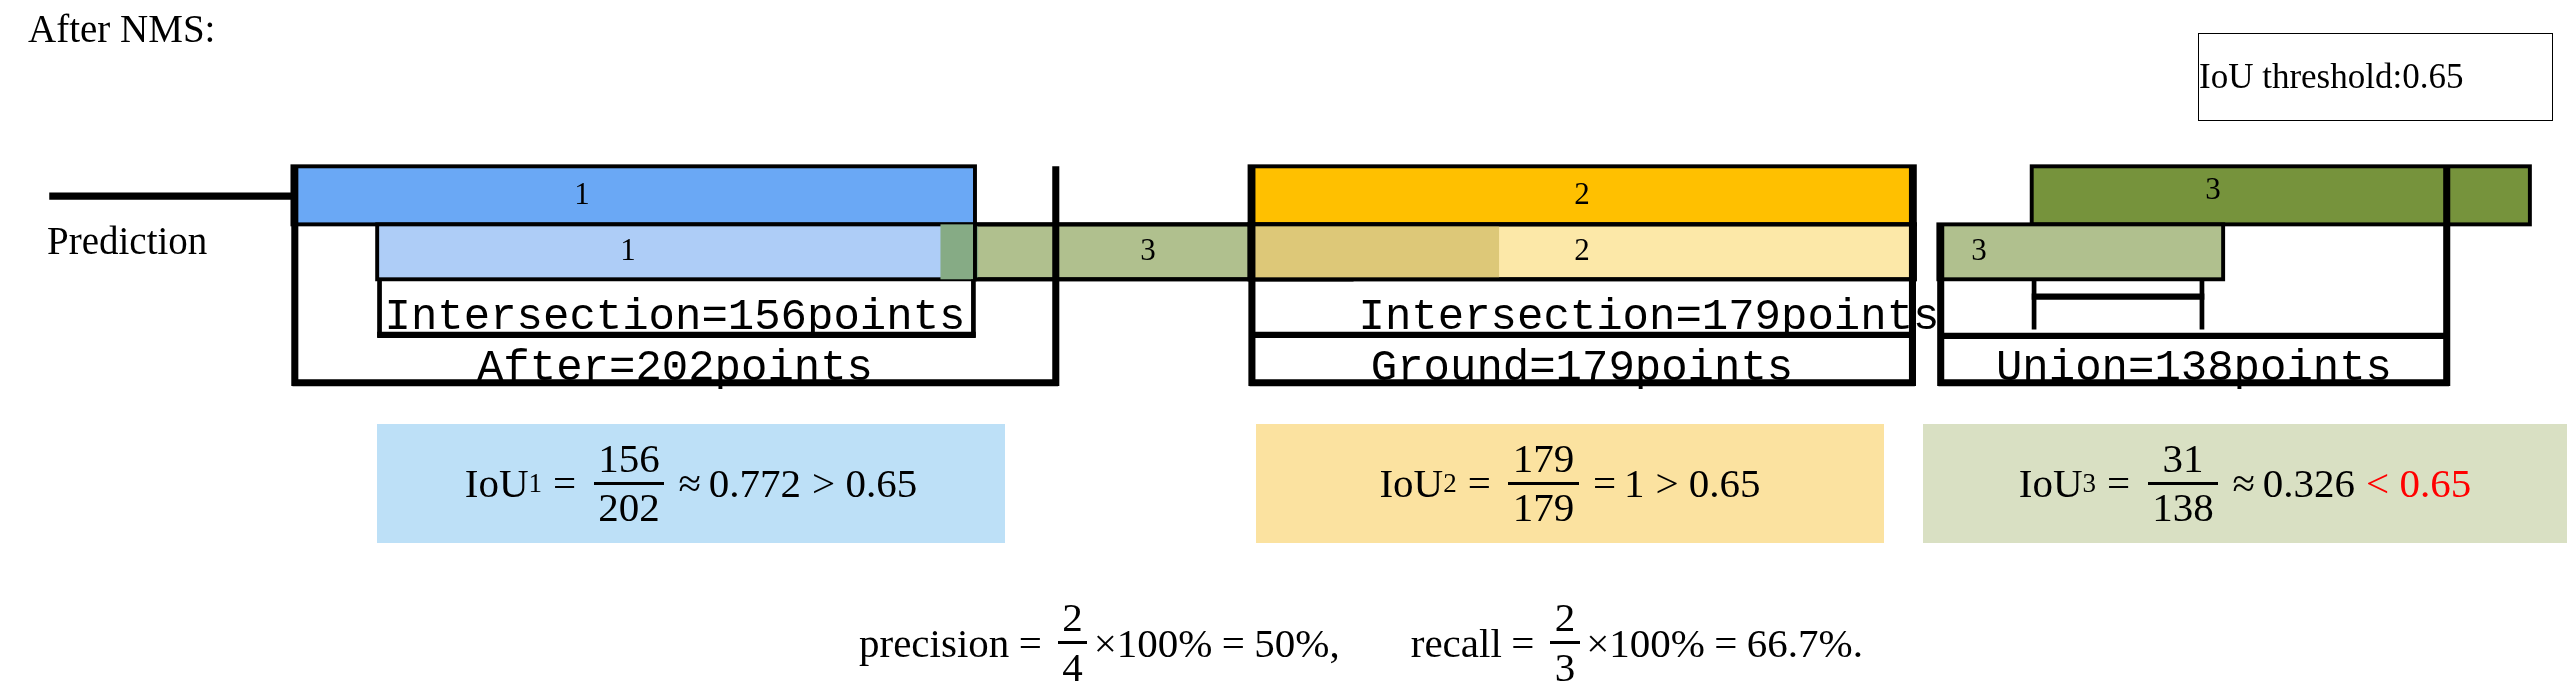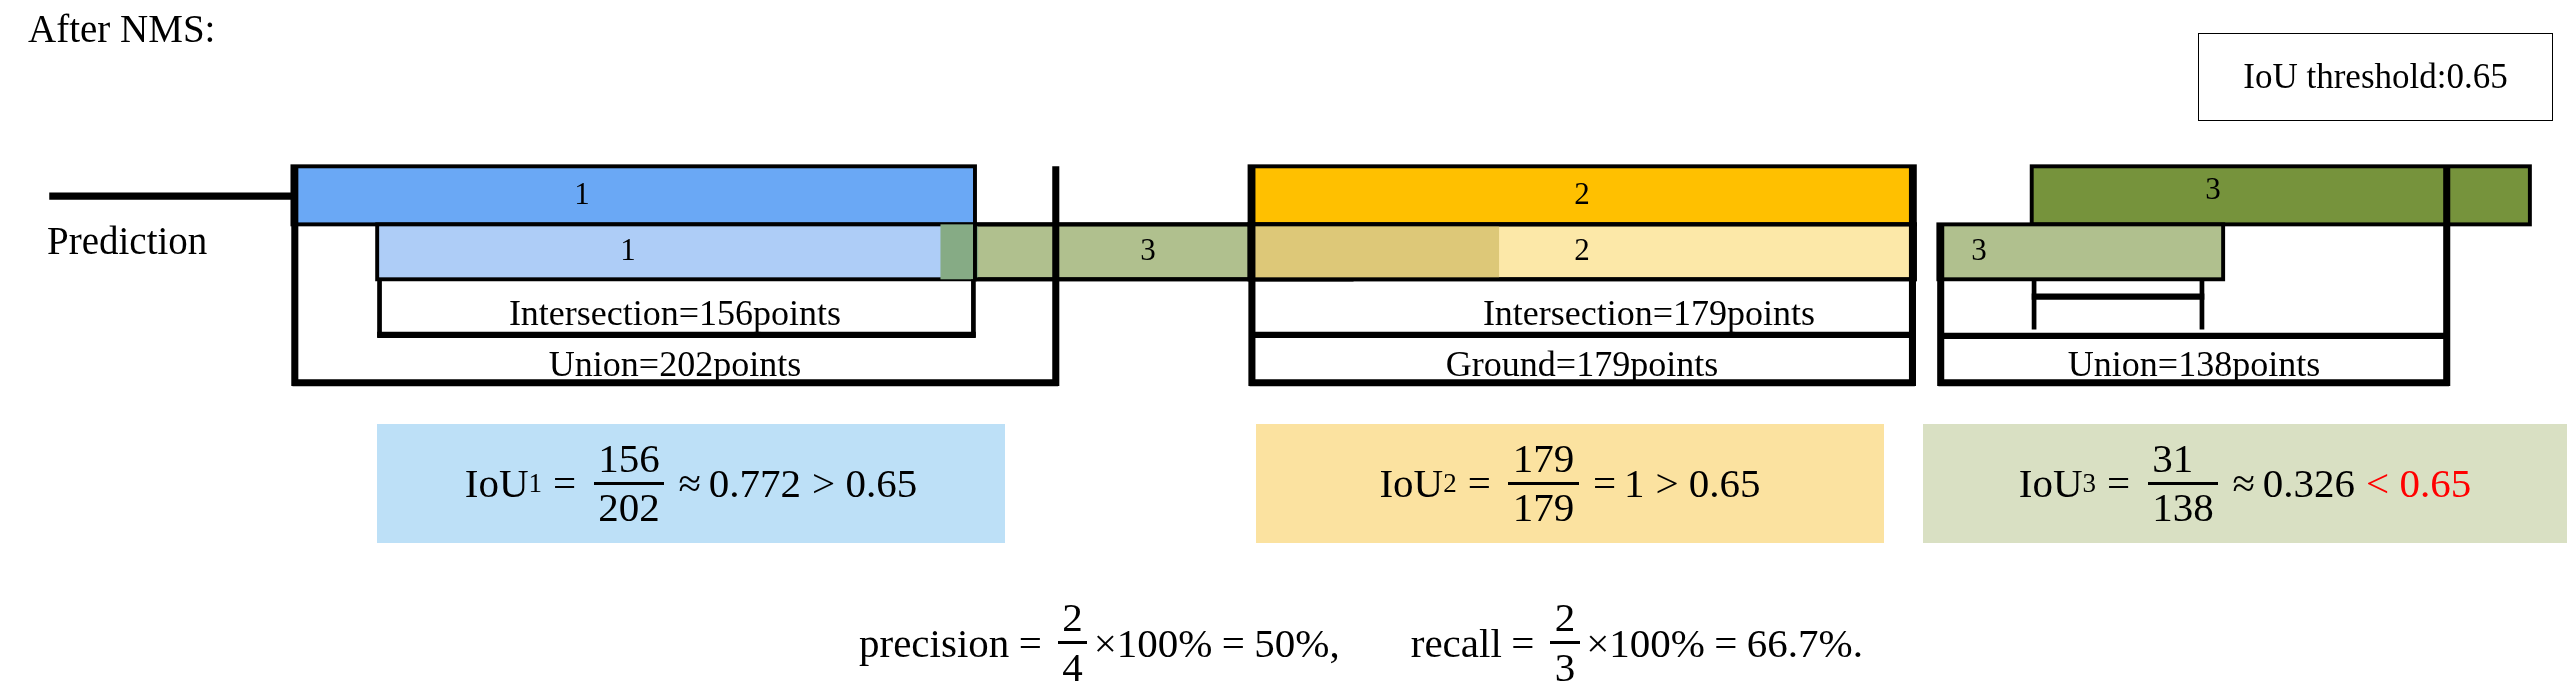--- a/index.html
+++ b/index.html
@@ -3,25 +3,25 @@
 <meta charset="utf-8">
 <style>
   html,body{margin:0;padding:0;background:#ffffff;}
   body{width:2576px;height:699px;font-family:"Liberation Serif","DejaVu Serif",serif;color:#000;}
   #stage{position:relative;width:2576px;height:699px;overflow:hidden;background:#fff;}
   svg{position:absolute;left:0;top:0;}
   .txt{position:absolute;white-space:nowrap;font-family:"Liberation Serif","DejaVu Serif",serif;color:#000;}
   .ttl{font-size:39px;}
   .axlbl{font-size:39px;}
   .barnum{font-size:31px;text-align:center;}
-  .ptslbl{font-size:36px;text-align:center;}
-  .thrbox{position:absolute;border:1.6px solid #000;background:#fff;display:flex;align-items:center;justify-content:center;font-size:35px;}
+  .ptslbl{font-size:44px;text-align:center;font-family:Liberation Mono, monospace;}
+  .thrbox{position:absolute;border:1.6px solid #000;background:#fff;display:flex;align-items:center;font-size:35px;}
   .ioubox{position:absolute;display:flex;align-items:center;justify-content:center;}
   .eq{display:flex;align-items:center;font-size:41px;line-height:1;}
-  .frac{display:inline-flex;flex-direction:column;justify-content:center;margin:0 6.3px;line-height:1.02;font-family:Liberation Serif, serif;}
+  .frac{display:inline-flex;flex-direction:column;align-items:center;justify-content:center;margin:0 6.3px;line-height:1.02;font-family:Liberation Serif, serif;}
   .frac .num{padding:0 4.7px;}
   .frac .bar{width:100%;height:3.1px;background:#000;margin:2.4px 0;}
   .frac .den{padding:0 4.7px;}
   .sub{font-size:27px;vertical-align:-0.25em;display:inline-block;}
   .red{color:#ff0000;}
   .prline{position:absolute;display:flex;align-items:center;font-size:41px;}
   .gap{display:inline-block;width:71px;}
 </style>
 </head>
 <body>
@@ -85,21 +85,21 @@
 
   <div class="txt barnum" style="left:1582px;top:176px;width:102px;margin-left:-51px;">2</div>
   <div class="txt barnum" style="left:1582px;top:232px;width:102px;margin-left:-51px;">2</div>
 
   <div class="txt barnum" style="left:2213px;top:171px;width:102px;margin-left:-51px;">3</div>
   <div class="txt barnum" style="left:1979px;top:232px;width:102px;margin-left:-51px;">3</div>
 
   <div class="txt barnum" style="left:1148px;top:232px;width:102px;margin-left:-51px;">3</div>
 
   <div class="txt ptslbl" style="left:675px;top:292px;width:706px;margin-left:-353px;">Intersection=156points</div>
-  <div class="txt ptslbl" style="left:675px;top:343px;width:706px;margin-left:-353px;">Union=202points</div>
+  <div class="txt ptslbl" style="left:675px;top:343px;width:706px;margin-left:-353px;">After=202points</div>
 
   <div class="txt ptslbl" style="left:1649px;top:292px;width:706px;margin-left:-353px;">Intersection=179points</div>
   <div class="txt ptslbl" style="left:1582px;top:343px;width:706px;margin-left:-353px;">Ground=179points</div>
 
   <div class="txt ptslbl" style="left:2194px;top:343px;width:706px;margin-left:-353px;">Union=138points</div>
 
   <div class="ioubox" style="left:377px;top:424px;width:628px;height:119px;background:#bde0f7;">
     <div class="eq">
       <span>IoU</span>
         <span class="sub">1</span>

